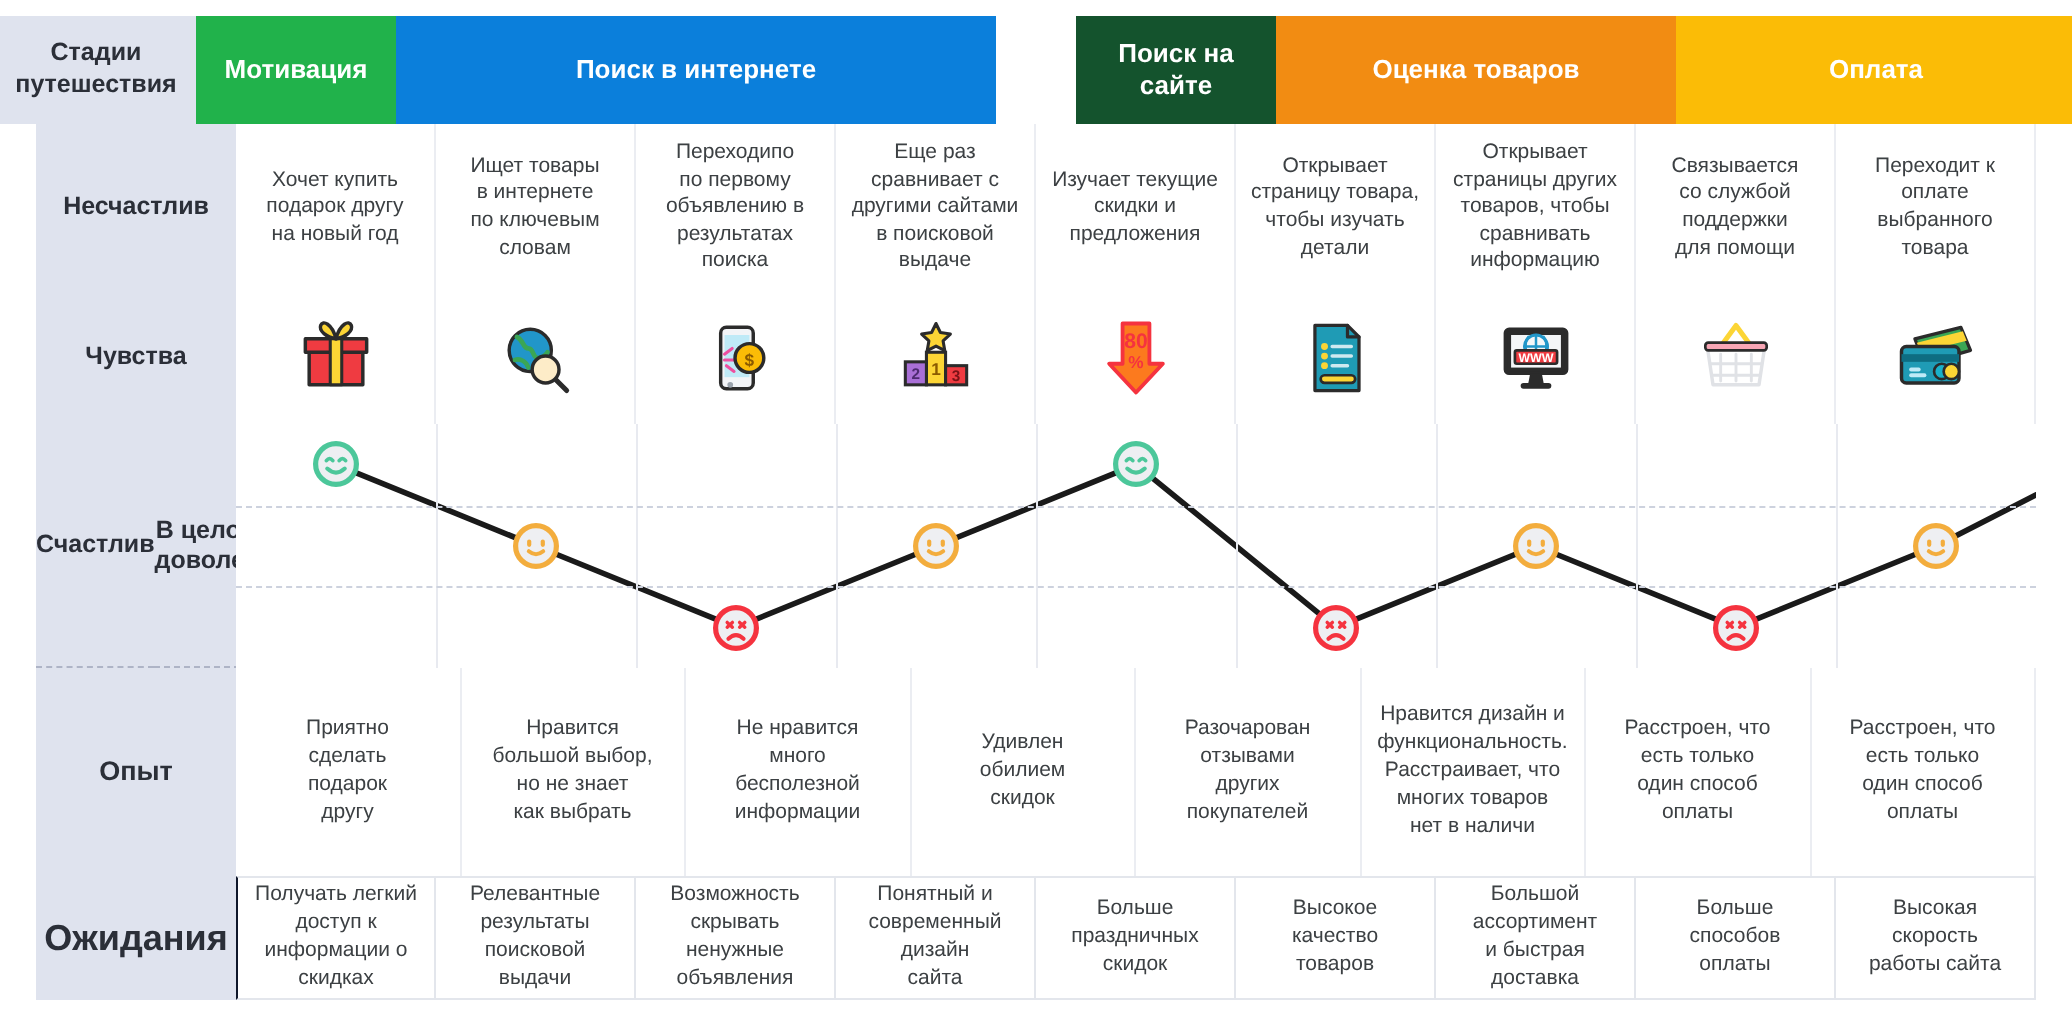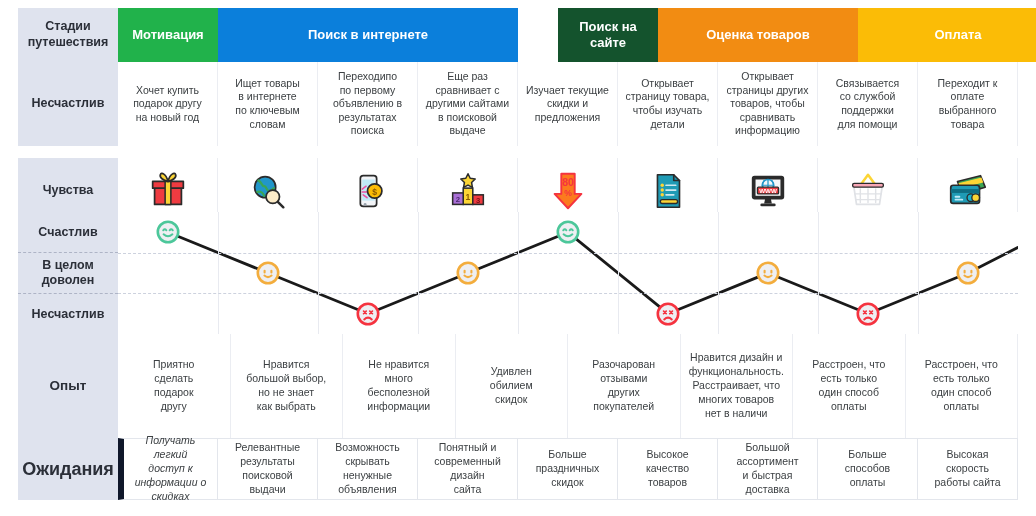--- a/index.html
+++ b/index.html
@@ -14,42 +14,42 @@
   .lbl{width:100px;flex:0 0 100px;background:#dfe3ee;display:flex;align-items:center;
        justify-content:center;text-align:center;font-weight:bold;font-size:12.5px;
        color:#2b2f38;line-height:1.25;box-sizing:border-box;}
   .cells{flex:1;display:flex;}
   .cell{flex:1 1 100px;width:100px;box-sizing:border-box;background:#fff;
         border-right:1px solid #e3e6ec;display:flex;align-items:center;
         justify-content:center;text-align:center;padding:3px 4px;}
   .cell:last-child{border-right:none;}
 
   
-  #r-stages{top:0;height:54px;}
+  #r-stages{top:0;height:54px;justify-content:center;}
   #r-stages .lbl{height:54px;background:#dfe3ee;}
   .stage{display:flex;align-items:center;justify-content:center;text-align:center;
          color:#fff;font-weight:bold;font-size:13px;line-height:1.2;box-sizing:border-box;
          height:54px;padding:2px 4px;}
 
   
   #r-act{top:54px;height:84px;}
   #r-act .lbl{height:84px;}
   #r-act .cell{height:84px;font-size:10.5px;line-height:1.3;color:#3c4043;
                align-items:center;border-right:1px solid #ebedf2;}
 
   
-  #r-feel{top:150px;height:66px;}
+  #r-feel{top:138px;height:66px;}
   #r-feel .lbl{height:66px;}
   #r-feel .cell{height:66px;border-right:1px solid #ebedf2;}
   .ico{width:46px;height:46px;display:block;}
 
   
   #r-chart{top:204px;height:122px;}
   #r-chart .lbl-stack{width:100px;flex:0 0 100px;background:#dfe3ee;box-sizing:border-box;
-        display:flex;flex-direction:column;}
+        display:flex;flex-direction:row;}
   .elvl{flex:1;display:flex;align-items:center;justify-content:center;text-align:center;
         font-weight:bold;font-size:12.5px;color:#2b2f38;line-height:1.2;
         border-bottom:1px dashed #aeb4c6;box-sizing:border-box;}
   .elvl:last-child{border-bottom:none;}
   #chartarea{position:relative;flex:1;height:122px;background:#fff;}
   #chartarea .vg{position:absolute;top:0;bottom:0;width:1px;background:#e8eaf0;}
   #chartarea .hg{position:absolute;left:0;right:0;height:0;
                  border-top:1px dashed #cdd2de;}
   #chartsvg{position:absolute;left:0;top:0;}
   .face{position:absolute;width:26px;height:26px;margin-left:-13px;margin-top:-13px;}
@@ -57,21 +57,21 @@
   
   #r-exp{top:326px;height:104px;}
   #r-exp .lbl{height:104px;font-size:13.5px;}
   #r-exp .cell{height:104px;font-size:10.5px;line-height:1.32;border-right:1px solid #ebedf2;}
 
   
   #r-expect{top:430px;height:62px;}
   #r-expect .lbl{height:62px;font-size:18px;}
   #r-expect .cell{height:62px;font-size:10.5px;line-height:1.32;
                   border:1px solid #e3e6ec;border-left:none;}
-  #r-expect .cell:first-child{border-left:6px solid #0f172a;font-style:italic;}
+  #r-expect .cell:first-child{border-left:1px solid #0f172a;}
 </style>
 </head>
 <body>
 
 <div id="cjm">
 
   <div class="row" id="r-stages">
     <div class="lbl">Стадии<br>путешествия</div>
     <div class="cells" id="stage-cells">
         <div class="stage" style="background: rgb(33, 178, 75); flex: 0 0 100px; width: 100px;">Мотивация</div>

